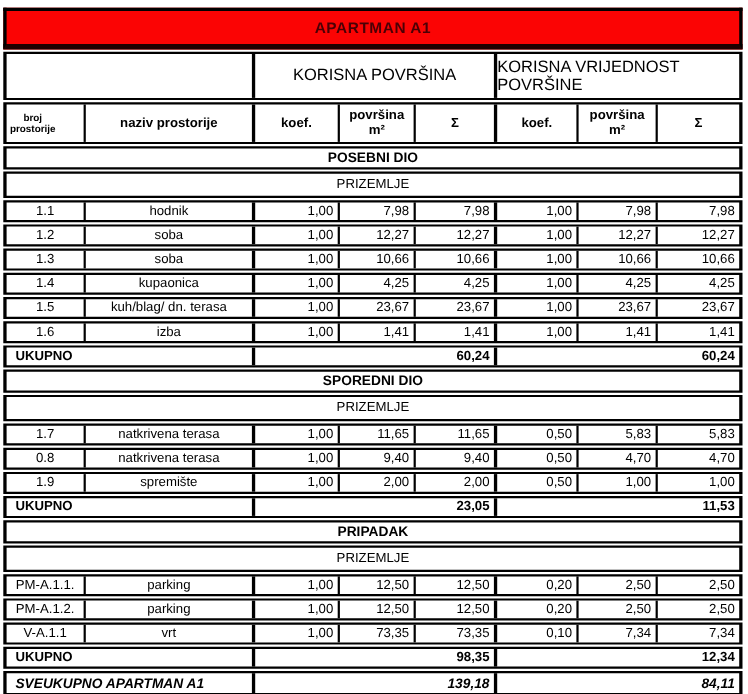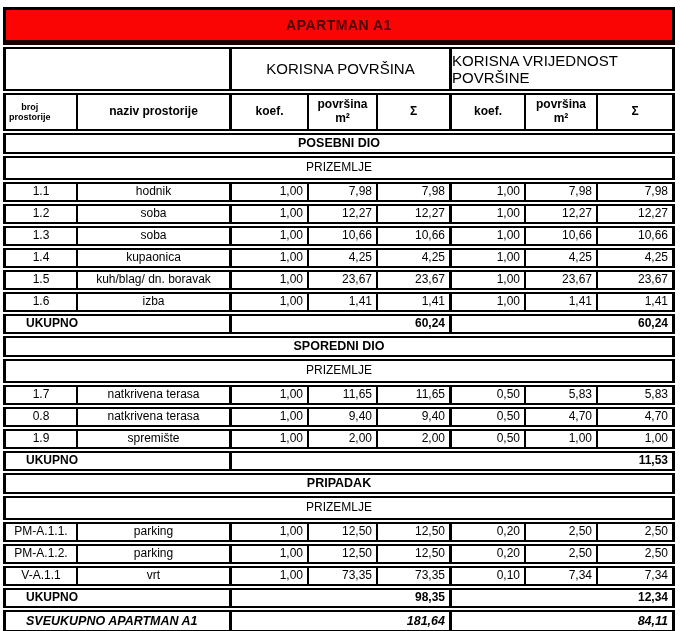--- a/index.html
+++ b/index.html
@@ -24,21 +24,21 @@
     justify-content:center;
     border-right:2px solid #000;
     overflow:hidden;
     font-size:12px;
     line-height:1.15;
     box-sizing:border-box;
   }
   .cell.lastcol, .cell.full { border-right:none; }
   .cell.thickr { border-right-width:3px; }
   .num { justify-content:flex-end; padding-right:4px; }
-  .leftal { justify-content:flex-start; padding-left:20px;text-align:right; }
+  .leftal { justify-content:flex-start; padding-left:8px;text-align:right; }
   .bold { font-weight:bold; }
 
   
   .title-block {
     border-top-width:3px;
     border-bottom:5px solid #1f0000;
     height:38px;
   }
   .title-cell {
     height:100%; display:flex; align-items:center; justify-content:center;
@@ -147,21 +147,21 @@
     <div class="cell f num">1,00</div>
     <div class="cell f num">4,25</div>
     <div class="cell f num thickr">4,25</div>
     <div class="cell f num">1,00</div>
     <div class="cell f num">4,25</div>
     <div class="cell f num lastcol">4,25</div>
   </div>
 
   <div class="block row data-row">
     <div class="cell f">1.5</div>
-    <div class="cell f thickr">kuh/blag/ dn. boravak</div>
+    <div class="cell f thickr">kuh/blag/ dn. terasa</div>
     <div class="cell f num">1,00</div>
     <div class="cell f num">23,67</div>
     <div class="cell f num thickr">23,67</div>
     <div class="cell f num">1,00</div>
     <div class="cell f num">23,67</div>
     <div class="cell f num lastcol">23,67</div>
   </div>
 
   <div class="block row data-row">
     <div class="cell f">1.6</div>
@@ -215,20 +215,21 @@
     <div class="cell f num">1,00</div>
     <div class="cell f num">2,00</div>
     <div class="cell f num thickr">2,00</div>
     <div class="cell f num">0,50</div>
     <div class="cell f num">1,00</div>
     <div class="cell f num lastcol">1,00</div>
   </div>
 </div>
   <div class="block row total-row">
     <div class="cell span12 thickr leftal">UKUPNO</div>
+    <div class="cell span345 thickr num">23,05</div>
     <div class="cell span678 lastcol num">11,53</div>
   </div>
 
   <div class="block row sec-name">
     <div class="cell span18 full bold">PRIPADAK</div>
   </div>
   <div class="block row sec-floor">
     <div class="cell span18 full">PRIZEMLJE</div>
   </div>
   <div class="rows">
@@ -267,18 +268,18 @@
 </div>
   <div class="block row total-row">
     <div class="cell span12 thickr leftal">UKUPNO</div>
     <div class="cell span345 thickr num">98,35</div>
     <div class="cell span678 lastcol num">12,34</div>
   </div>
 </div>
 
   <div class="block row grand-row">
     <div class="cell span12 thickr leftal">SVEUKUPNO APARTMAN A1</div>
-    <div class="cell span345 thickr num">181,64</div>
+    <div class="cell span345 thickr num">139,18</div>
     <div class="cell span678 lastcol num">84,11</div>
   </div>
 
   <div class="bottom-rule"></div>
 </div>
 
 </body></html>

